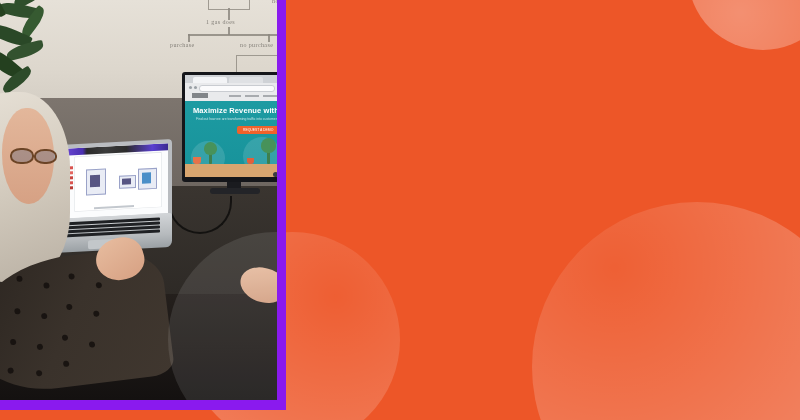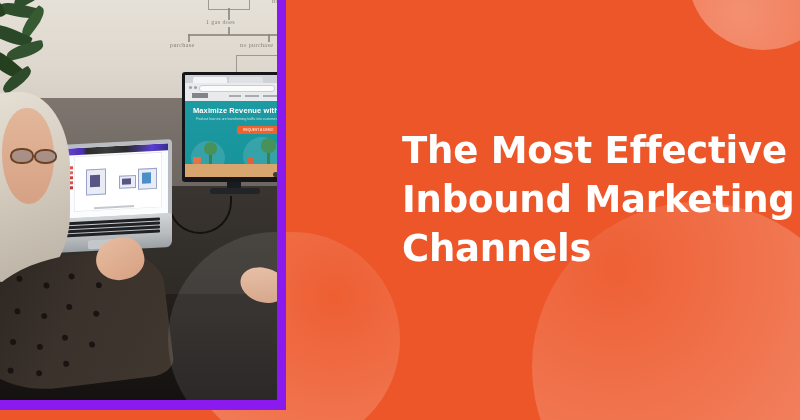--- a/index.html
+++ b/index.html
@@ -606,19 +606,14 @@
       <div class="hand"></div>
       <div class="hand-right"></div>
 
       <div class="photo-overlay-circle"></div>
     </div>
 
     <div class="photo-accent-v"></div>
     <div class="photo-accent-h"></div>
   </div>
 
-  <div class="headline">
-    <span class="headline-line">The Most Effective</span>
-    <span class="headline-line">Inbound Marketing</span>
-    <span class="headline-line">Channels</span>
-  </div>
 
 </div>
 
 </body></html>

